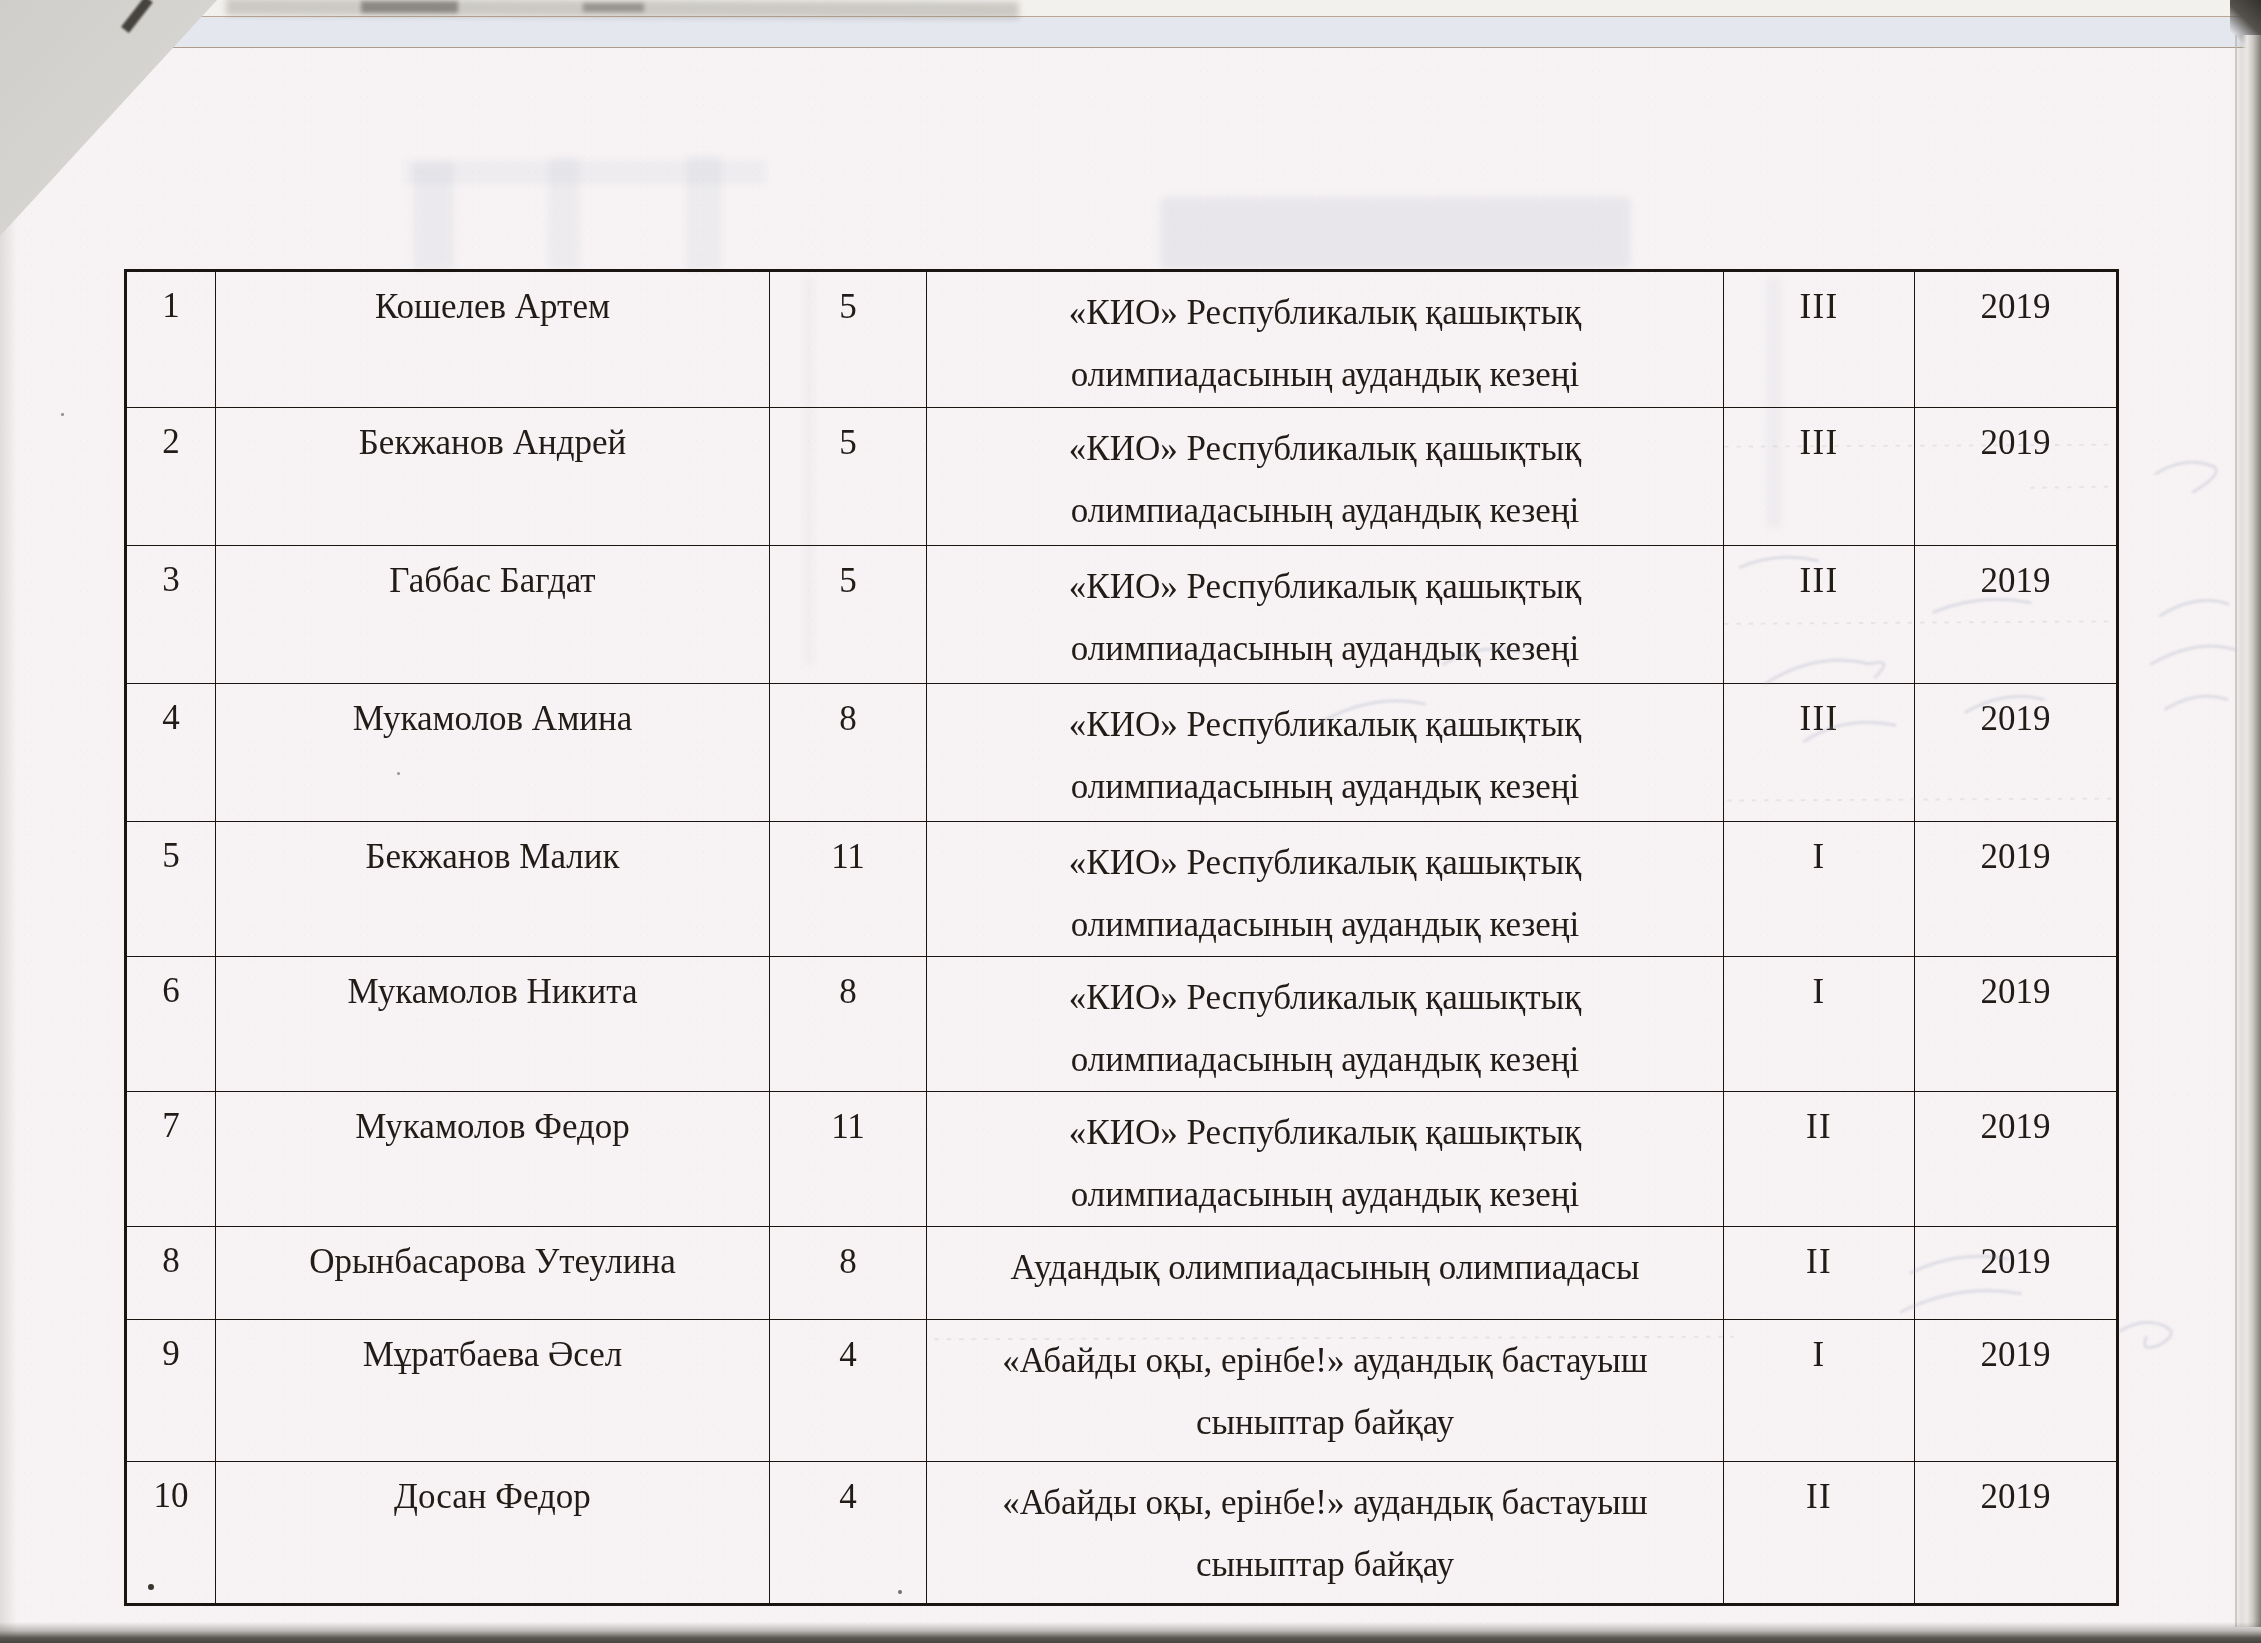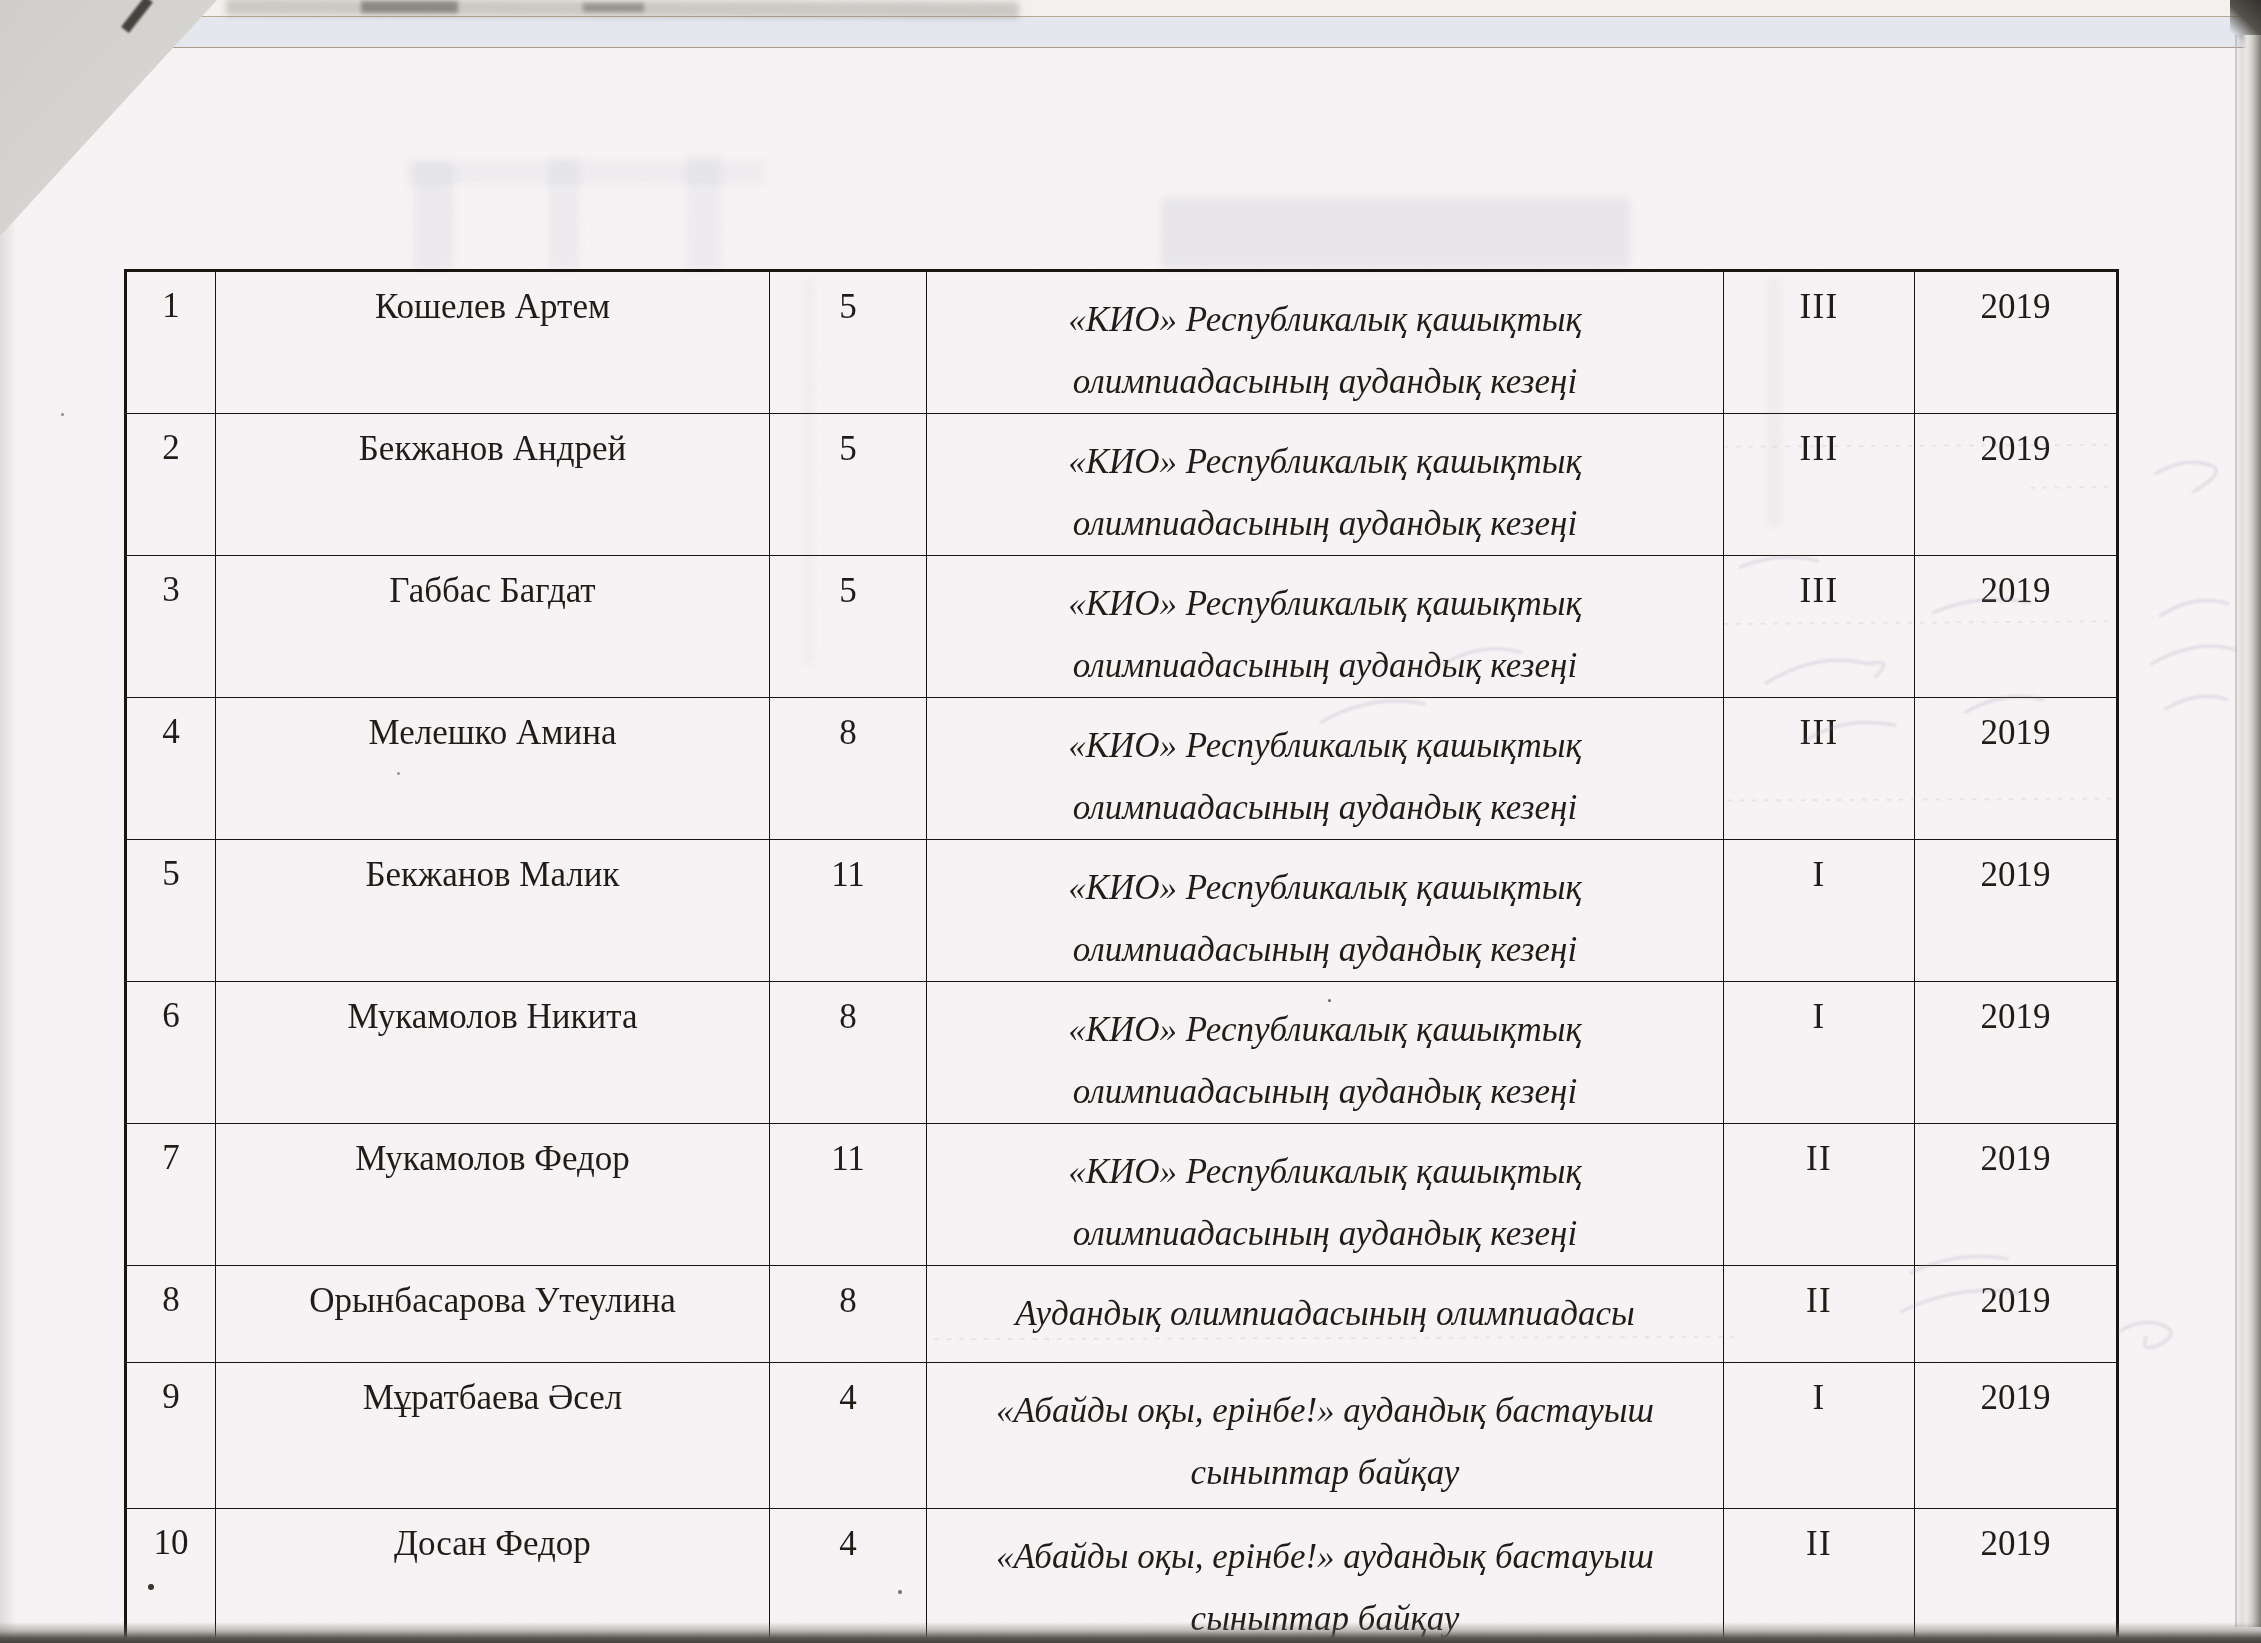--- a/index.html
+++ b/index.html
@@ -104,21 +104,21 @@
 
   .doc-table tr td{height:121px;}
   .doc-table tr:nth-child(1) td{height:122px;}
   .doc-table tr:nth-child(2) td,
   .doc-table tr:nth-child(3) td,
   .doc-table tr:nth-child(4) td{height:124px;}
   .doc-table tr:nth-child(8) td{height:79px;}
   .doc-table tr:nth-child(9) td{height:128px;}
   .doc-table tr:nth-child(10) td{height:128px;}
 
-  .doc-table td[data-name="competition-cell"]{padding-top:17px;font-style:italic;}
+  .doc-table td[data-name="competition-cell"]{padding-top:10px;}
   .comp-line{display:block;line-height:62px;}
   .doc-table td[data-name="place-cell"]{letter-spacing:1.3px;}
   .doc-table td[data-name="row-number-cell"]{padding-top:11.6px;}
 </style>
 </head>
 <body>
 
 <div class="scan" data-name="scanned-page">
 
   <div class="paper" data-name="paper-background"></div>
@@ -179,21 +179,21 @@
           <td data-name="grade-cell">5</td>
           <td data-name="competition-cell">
             <span class="comp-line" data-name="competition-line">«КИО» Республикалық қашықтық</span>
             <span class="comp-line" data-name="competition-line">олимпиадасының аудандық кезеңі</span>
           </td>
           <td data-name="place-cell">III</td>
           <td data-name="year-cell">2019</td>
         </tr>
         <tr data-name="table-row">
           <td data-name="row-number-cell">4</td>
-          <td data-name="student-name-cell">Мелешко Амина</td>
+          <td data-name="student-name-cell">Мукамолов Амина</td>
           <td data-name="grade-cell">8</td>
           <td data-name="competition-cell">
             <span class="comp-line" data-name="competition-line">«КИО» Республикалық қашықтық</span>
             <span class="comp-line" data-name="competition-line">олимпиадасының аудандық кезеңі</span>
           </td>
           <td data-name="place-cell">III</td>
           <td data-name="year-cell">2019</td>
         </tr>
         <tr data-name="table-row">
           <td data-name="row-number-cell">5</td>

